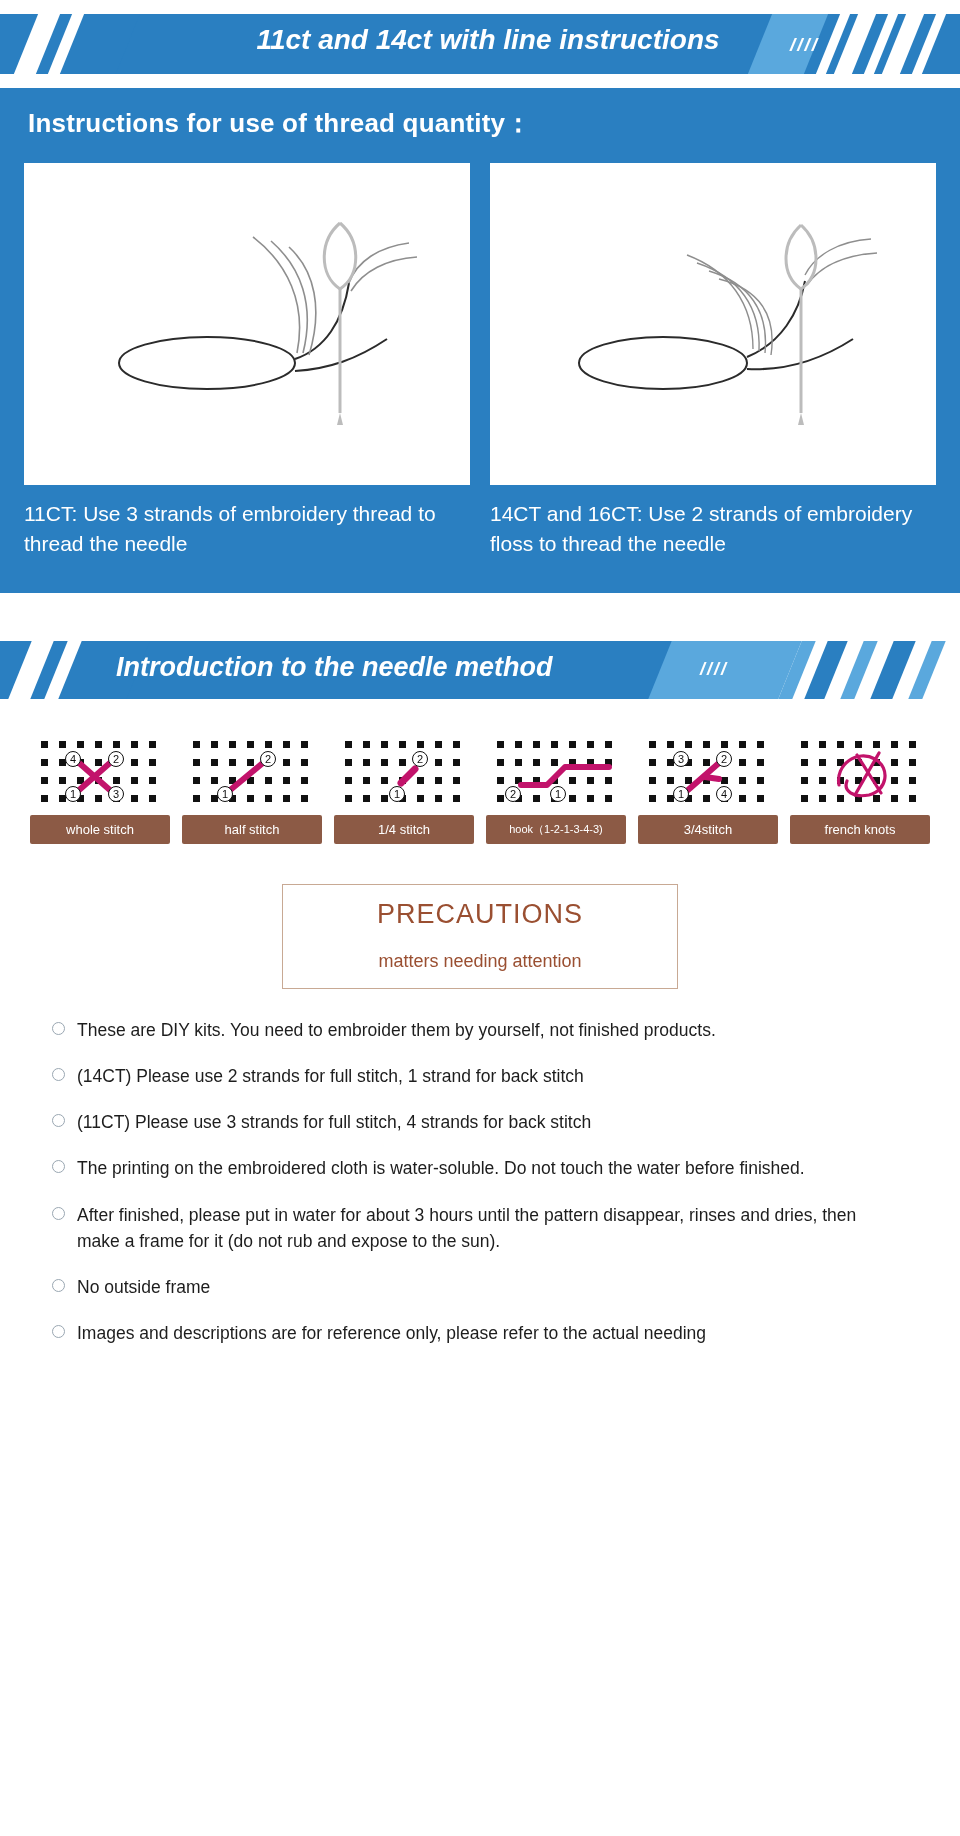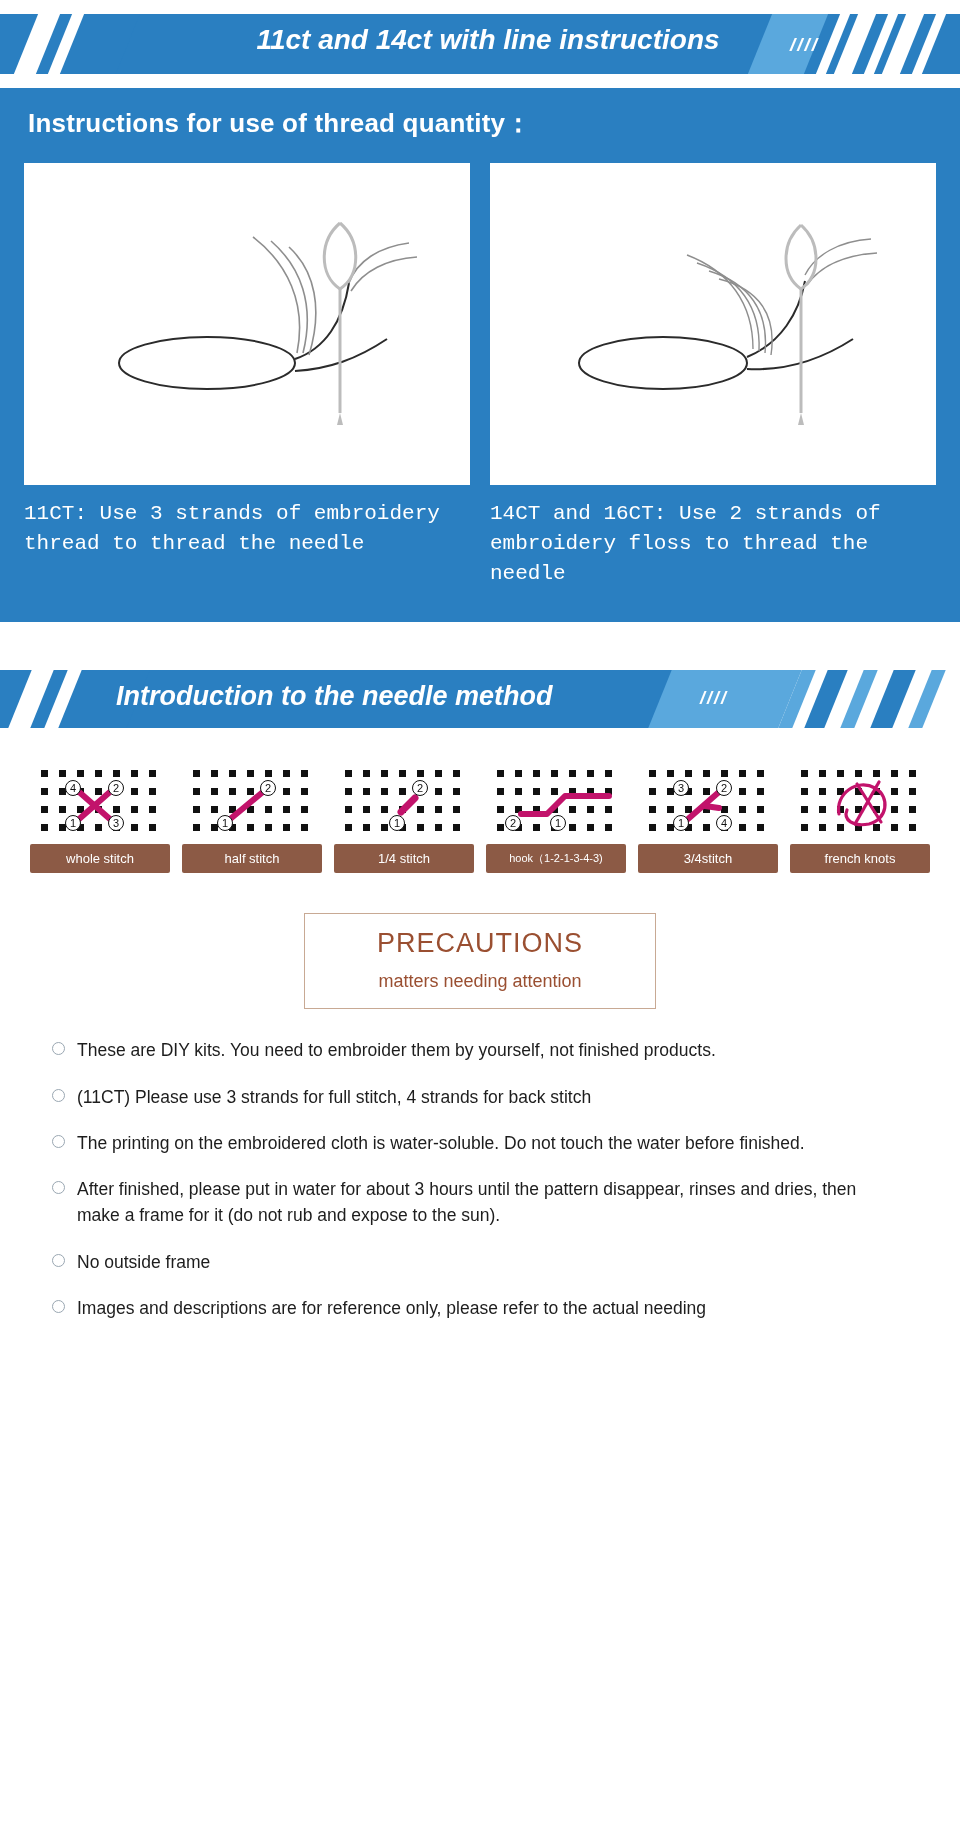--- a/index.html
+++ b/index.html
@@ -93,21 +93,20 @@
   }
   .blue-section h2 {
     margin: 0 0 22px 4px;
     font-size: 26px;
     font-weight: bold;
     letter-spacing: .2px;
   }
   .thread-row {
     display: flex;
     gap: 20px;
-    font-family: Liberation Mono, monospace;
   }
   .thread-col {
     flex: 1 1 0;
     min-width: 0;
   }
   .thread-img {
     background: #ffffff;
     height: 322px;
     width: 100%;
     position: relative;
@@ -229,35 +228,35 @@
     font-size: 13px;
     padding: 7px 2px;
     border-radius: 2px;
     white-space: nowrap;
     overflow: hidden;
   }
   .stitch .lbl.small { font-size: 11px; }
 
   
   .precautions-box {
-    width: 352px;
+    width: 396px;
     margin: 40px auto 0 auto;
     border: 1px solid #c8a994;
     text-align: center;
     padding: 14px 10px 16px 10px;
   }
   .precautions-box .t1 {
     color: #9a4f31;
     font-size: 27px;
     letter-spacing: 1px;
   }
   .precautions-box .t2 {
     color: #9a4f31;
     font-size: 18px;
-    margin-top: 12px;
+    margin-top: 21px;
   }
 
   .notes {
     margin: 28px 40px 40px 52px;
   }
   .note-item {
     display: flex;
     align-items: flex-start;
     margin-bottom: 20px;
   }
@@ -667,20 +666,24 @@
     <div class="t2">matters needing attention</div>
   </div>
 
   <div class="notes">
     <div class="note-item">
       <div class="bullet"></div>
       <div class="txt">These are DIY kits. You need to embroider them by yourself, not finished products.</div>
     </div>
     <div class="note-item">
       <div class="bullet"></div>
+      <div class="txt">(14CT) Please use 2 strands for full stitch, 1 strand for back stitch</div>
+    </div>
+    <div class="note-item">
+      <div class="bullet"></div>
       <div class="txt">(11CT) Please use 3 strands for full stitch, 4 strands for back stitch</div>
     </div>
     <div class="note-item">
       <div class="bullet"></div>
       <div class="txt">The printing on the embroidered cloth is water-soluble. Do not touch the water before finished.</div>
     </div>
     <div class="note-item">
       <div class="bullet"></div>
       <div class="txt">After finished, please put in water for about 3 hours until the pattern disappear, rinses and dries, then make a frame for it (do not rub and expose to the sun).</div>
     </div>

